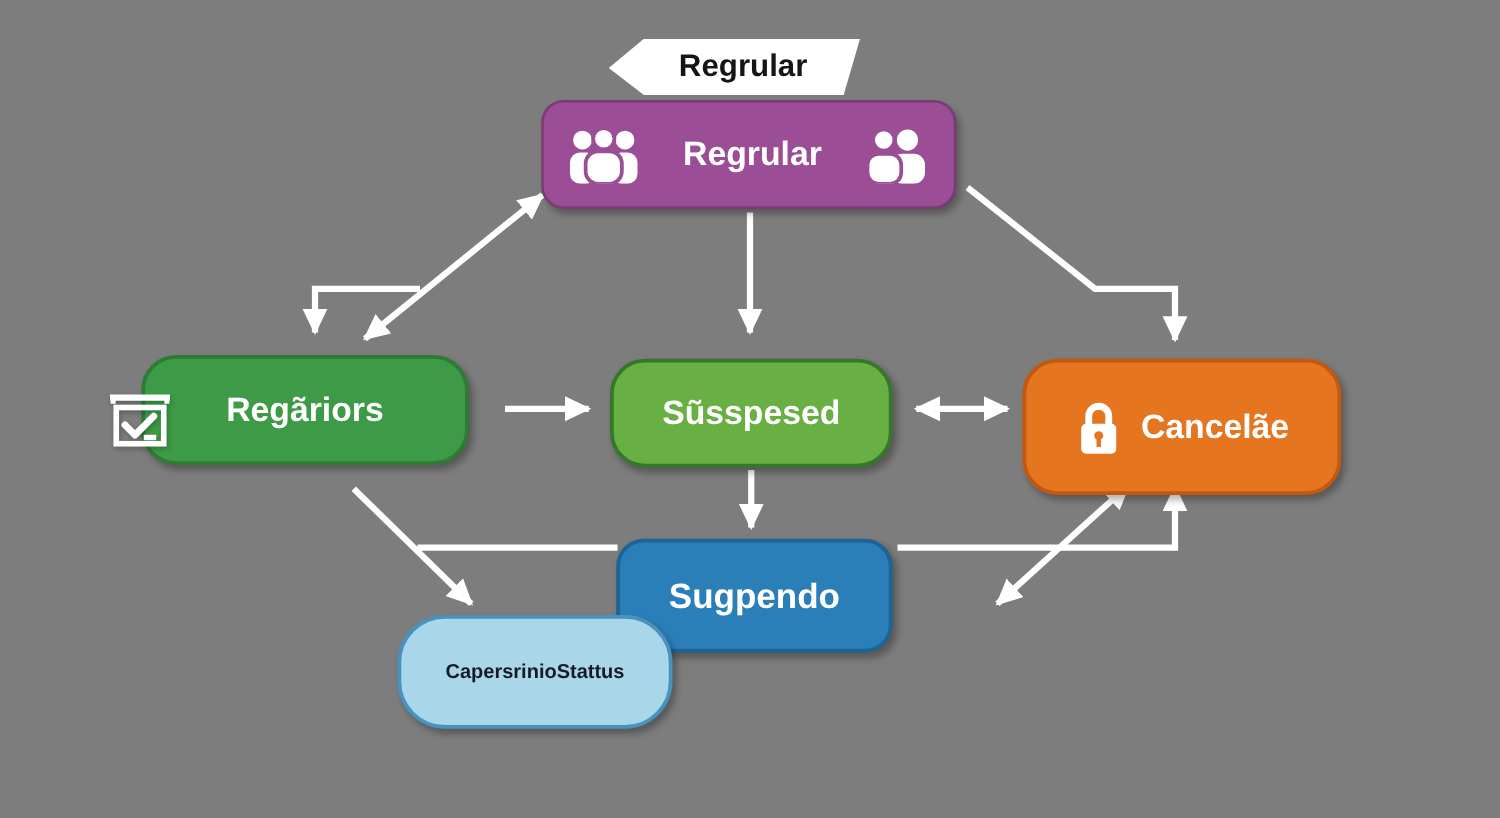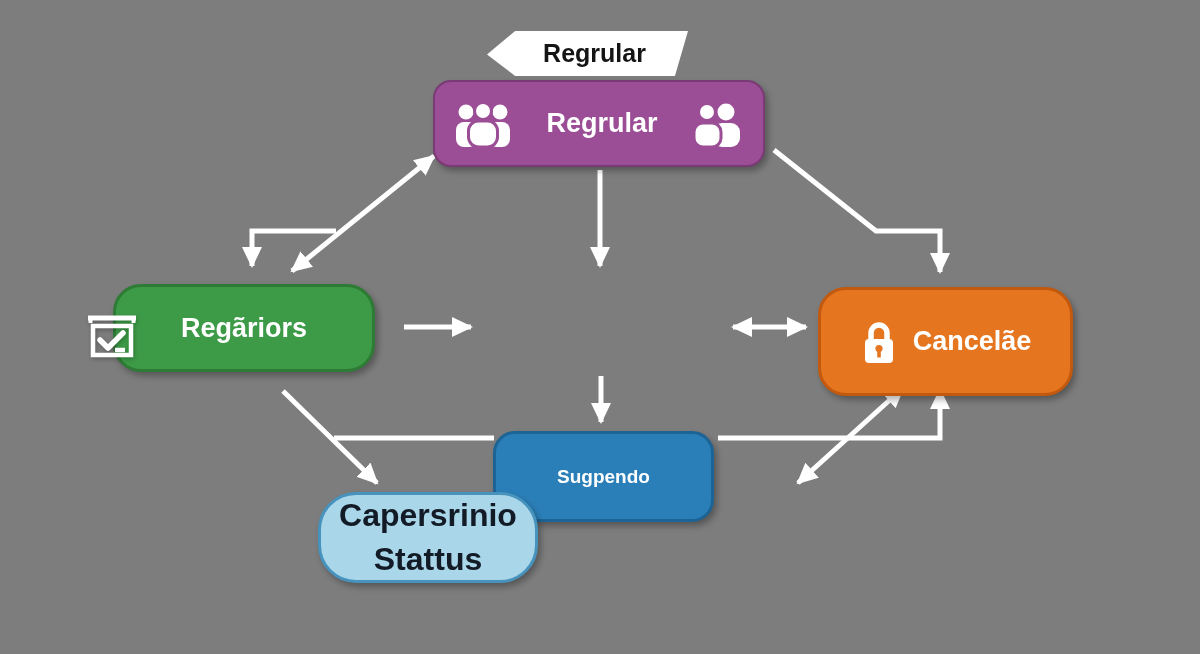--- a/index.html
+++ b/index.html
@@ -27,24 +27,24 @@
              background:#f0a54a;color:#1c1a17;font-size:25px;
              box-shadow:2px 3px 4px rgba(0,0,0,.25);}
   .n-regariors{left:113px;top:284px;width:262px;height:88px;z-index:2;
                background:#3d9b47;border:3px solid #2e7b36;border-radius:28px;font-size:27px;}
   .n-susspesed{left:488px;top:287px;width:226px;height:87px;z-index:2;
                background:#68b043;border:3px solid #35772c;border-radius:28px;font-size:27px;}
   .n-cancelae{left:818px;top:287px;width:255px;height:109px;z-index:2;
               background:#e5751f;border:3px solid #c2590e;border-radius:28px;font-size:27px;}
   .n-cancelae .icon{margin-right:15px;display:flex;}
   .n-sugpendo{left:493px;top:431px;width:221px;height:91px;z-index:2;
-              background:#2b7fb8;border:3px solid #1d6496;border-radius:22px;font-size:19px;}
+              background:#2b7fb8;border:3px solid #1d6496;border-radius:22px;font-size:28px;}
   .n-light{background:#a9d6e8;border:3px solid #4793bd;border-radius:38px;z-index:4;
-           color:#131c26;font-size:32px;text-align:center;line-height:1.35;
-           flex-direction:column;}
+           color:#131c26;font-size:16px;text-align:center;line-height:1.35;
+           flex-direction:row;}
   .n-caper{position:absolute;left:318px;top:492px;width:220px;height:91px;}
   .n-caner{position:absolute;left:655px;top:492px;width:219px;height:91px;}
 
   .ballot{position:absolute;left:86px;top:311px;z-index:5;
           filter:drop-shadow(1px 2px 2px rgba(0,0,0,.25));}
   .icon{display:flex;align-items:center;}
 </style>
 </head>
 <body>
 
@@ -110,20 +110,23 @@
       <g stroke="#ffffff" fill="none">
         <path d="M2,7 h48" stroke-width="5"></path>
         <path d="M4.5,7 v5 M47.5,7 v5" stroke-width="4"></path>
         <rect x="7" y="15" width="38" height="29" stroke-width="4.5"></rect>
         <path d="M14,29 l8,8 l15,-15" stroke-width="5.5" stroke-linecap="round" stroke-linejoin="round"></path>
         <path d="M29,39 h10" stroke-width="4.5"></path>
       </g>
     </svg>
   </span>
 
+  <div class="node n-susspesed">
+    <span class="lbl">Sũsspesed</span>
+  </div>
 
   <div class="node n-cancelae">
     <span class="icon">
       <svg width="38" height="46" viewBox="0 0 38 46">
         <path d="M11,22 V14 a8,8 0 0 1 16,0 V22" stroke="#ffffff" stroke-width="5.5" fill="none"></path>
         <rect x="5" y="20" width="28" height="24" rx="4" fill="#ffffff"></rect>
         <circle cx="19" cy="29.5" r="3.6" fill="#e5751f"></circle>
         <rect x="17.2" y="31" width="3.6" height="7.5" fill="#e5751f"></rect>
       </svg>
     </span>

